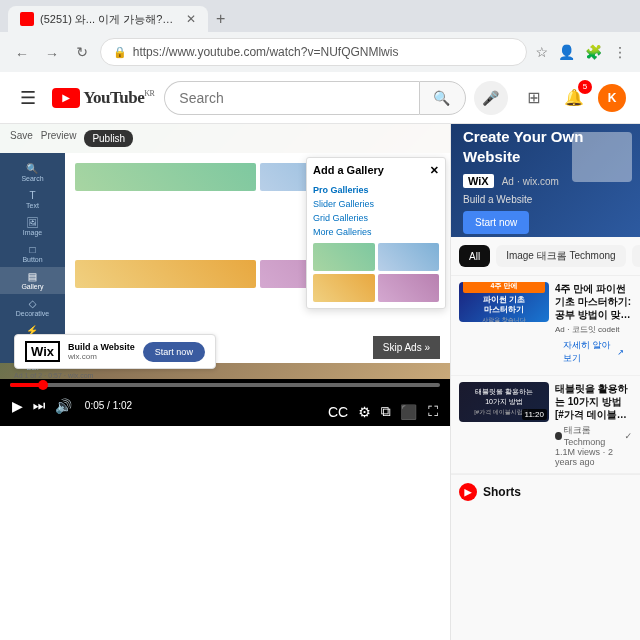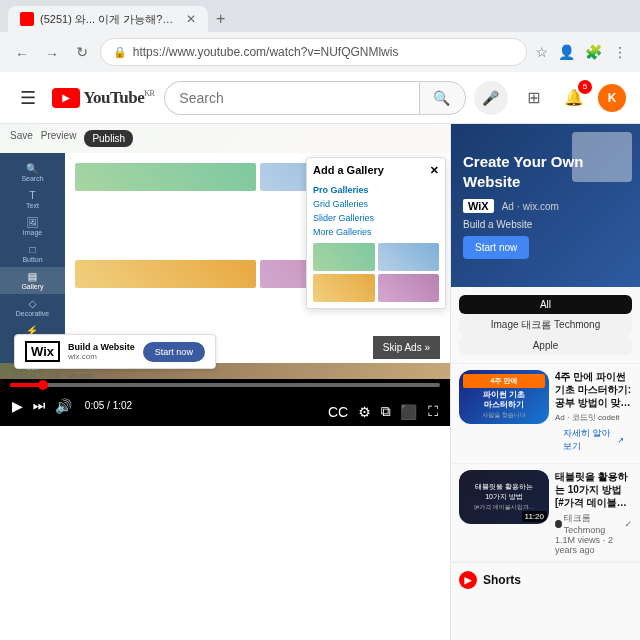--- a/index.html
+++ b/index.html
@@ -83,37 +83,37 @@
     .time-display { color: white; font-size: 10px; margin-left: 4px; }
     .controls-right { margin-left: auto; display: flex; gap: 6px; align-items: center; }
     .ctrl-btn-sm { background: none; border: none; color: white; font-size: 14px; cursor: pointer; padding: 2px; margin-top: 12px; }
 
     
     .video-title-bar { padding: 8px 12px; border-bottom: 1px solid #e5e5e5; }
     .video-title-text { font-size: 13px; font-weight: 600; color: #0f0f0f; line-height: 1.4; }
 
     
     .sidebar-right { width: 190px; flex-shrink: 0; border-left: 1px solid #e5e5e5; overflow-y: auto; background: #f9f9f9; }
-    .sidebar-ad { background: linear-gradient(135deg, #1a3a6e, #2d5aa0); padding: 28px 12px; color: white; position: relative; overflow: hidden; min-height: 100px; }
+    .sidebar-ad { background: linear-gradient(135deg, #1a3a6e, #2d5aa0); padding: 3px 12px; color: white; position: relative; overflow: hidden; min-height: 100px; }
     .sidebar-ad-title { font-size: 15px; font-weight: bold; line-height: 1.3; margin-bottom: 8px; }
     .sidebar-ad-sub { display: flex; align-items: center; gap: 8px; margin-bottom: 6px; }
     .sidebar-ad-logo { background: white; color: black; font-weight: bold; font-size: 11px; padding: 1px 5px; border-radius: 2px; }
     .sidebar-ad-brand { font-size: 10px; color: #ccc; }
     .sidebar-ad-build { font-size: 10px; color: #ddd; margin-bottom: 6px; }
     .sidebar-ad-start { background: #4285f4; color: white; border: none; padding: 6px 12px; border-radius: 4px; font-size: 10px; cursor: pointer; }
     .sidebar-ad-visual { position: absolute; right: 8px; top: 8px; width: 60px; height: 50px; background: rgba(255,255,255,0.15); border-radius: 4px; }
     
     
-    .filter-bar { padding: 8px 8px; display: flex; overflow-x: auto; border-bottom: 1px solid #eee; flex-direction: column; }
+    .filter-bar { padding: 8px 8px; display: flex; gap: 6px; overflow-x: auto; border-bottom: 1px solid #eee; }
     .filter-pill { background: #0f0f0f; color: white; border: none; border-radius: 6px; padding: 4px 10px; font-size: 10px; cursor: pointer; white-space: nowrap; }
     .filter-pill.light { background: #f2f2f2; color: #333; }
     
     
     .related-item { display: flex; padding: 6px 8px; gap: 6px; cursor: pointer; border-bottom: 1px solid #f0f0f0; }
-    .related-thumb { width: 90px; height: 54px; border-radius: 12px; flex-shrink: 0; position: relative; overflow: hidden; }
+    .related-thumb { width: 90px; height: 40px; border-radius: 4px; flex-shrink: 0; position: relative; overflow: hidden; }
     .thumb-python { background: linear-gradient(135deg, #1a237e, #283593); }
     .thumb-duration { position: absolute; bottom: 2px; right: 2px; background: rgba(0,0,0,0.8); color: white; font-size: 8px; padding: 1px 3px; border-radius: 2px; }
     .related-info { flex: 1; overflow: hidden; }
     .related-title { font-size: 10px; font-weight: 600; color: #0f0f0f; line-height: 1.3; margin-bottom: 3px; display: -webkit-box; -webkit-line-clamp: 3; -webkit-box-orient: vertical; overflow: hidden; }
     .related-meta { display: flex; align-items: center; gap: 4px; }
     .related-channel { font-size: 9px; color: #666; display: flex; align-items: center; gap: 2px; }
     .related-channel-badge { width: 8px; height: 8px; background: #333; border-radius: 50%; }
     .related-stats { font-size: 9px; color: #666; }
     .ad-label-small { font-size: 8px; color: #555; }
     .view-more-link { font-size: 9px; color: #065fd4; padding: 4px 8px; display: flex; align-items: center; gap: 4px; }
@@ -232,22 +232,22 @@
                 <div class="wix-thumb wix-thumb-2"></div>
                 <div class="wix-thumb wix-thumb-3"></div>
                 <div class="wix-thumb wix-thumb-4"></div>
               </div>
               <div class="wix-panel">
                 <div class="wix-panel-header">
                   <span>Add a Gallery</span>
                   <span style="cursor:pointer">✕</span>
                 </div>
                 <div class="wix-gallery-option active">Pro Galleries</div>
+                <div class="wix-gallery-option">Slider Galleries</div>
                 <div class="wix-gallery-option">Grid Galleries</div>
-                <div class="wix-gallery-option">Slider Galleries</div>
                 <div class="wix-gallery-option">More Galleries</div>
                 <div class="wix-gallery-grid">
                   <div class="wix-thumb wix-thumb-1"></div>
                   <div class="wix-thumb wix-thumb-2"></div>
                   <div class="wix-thumb wix-thumb-3"></div>
                   <div class="wix-thumb wix-thumb-4"></div>
                 </div>
               </div>
             </div>
           </div>

